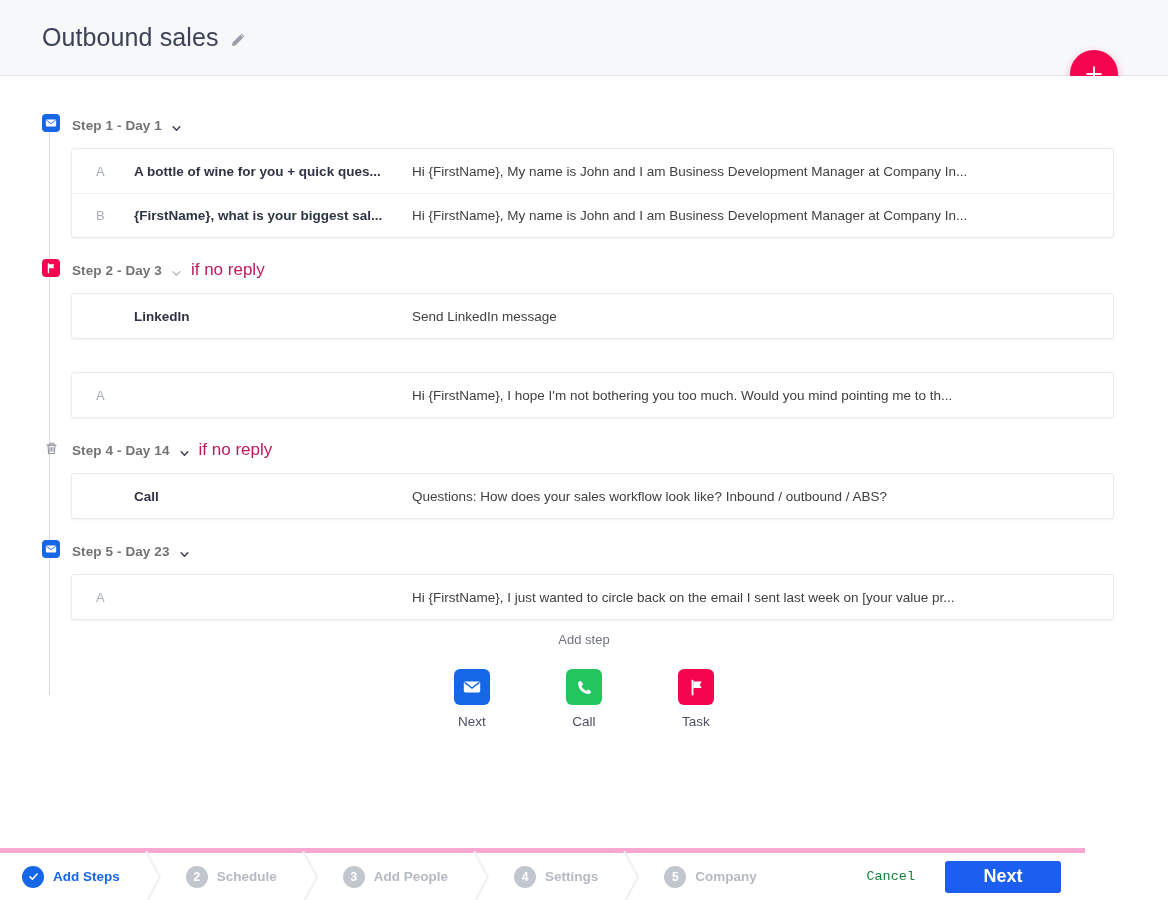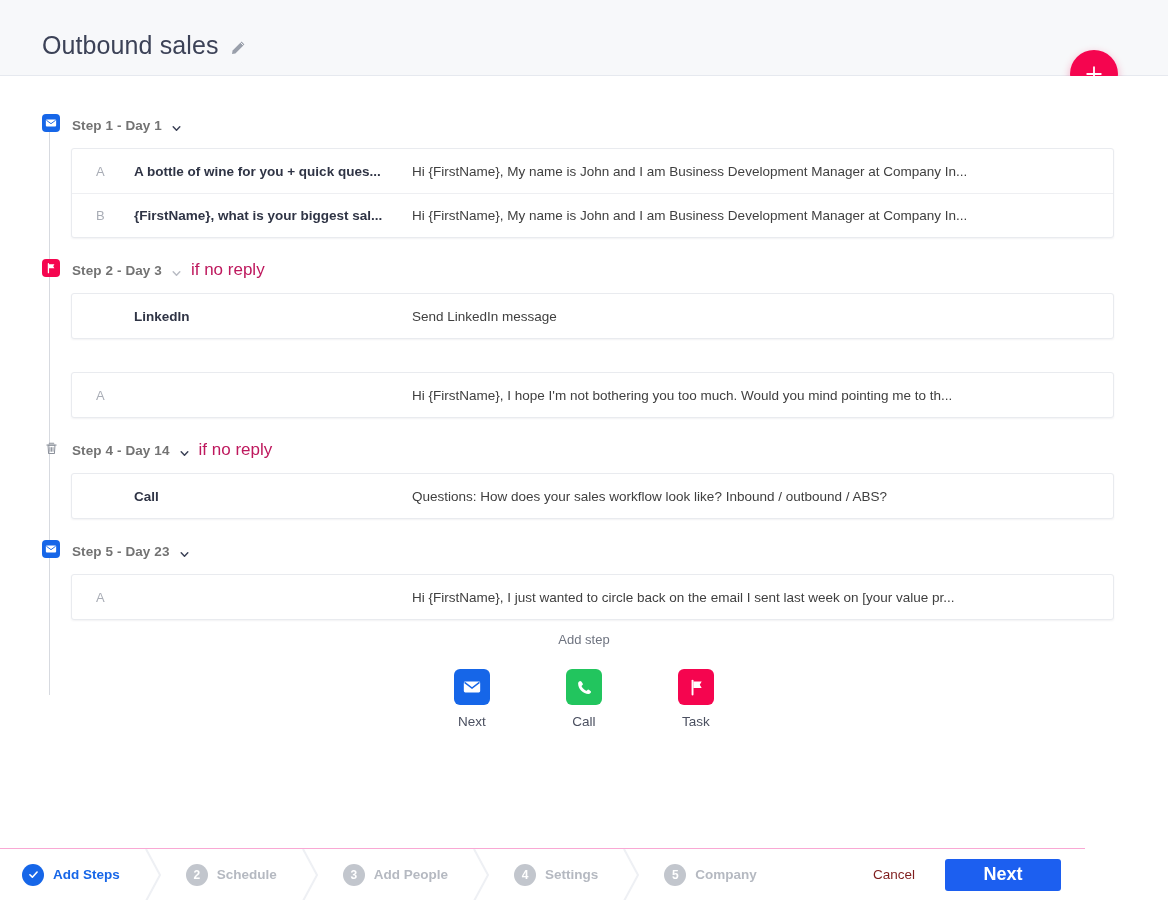--- a/index.html
+++ b/index.html
@@ -19,21 +19,21 @@
 
   
   .header {
     position: absolute; top: 0; left: 0;
     width: 1168px; height: 76px;
     background: #f7f8fa;
     border-bottom: 1px solid #e6e9ef;
   }
   .header-title-wrap {
     position: absolute; left: 42px; top: 21px;
-    display: flex; align-items: center; gap: 11px; margin-top: 8px;
+    display: flex; align-items: center; gap: 11px;
   }
   .header-title {
     font-size: 25px; color: #3c4257; font-weight: 400;
     letter-spacing: 0.1px; line-height: 32px;
   }
   .pencil-icon { width: 16px; height: 16px; display: block; margin-top: 6px; }
 
   
   .fab {
     position: absolute; left: 1070px; top: 50px;
@@ -128,21 +128,21 @@
   .tile-icon.call  { background: #22c55e; }
   .tile-icon.task  { background: #f5054f; }
   .tile-icon svg { display: block; }
   .tile-label { margin-top: 9px; font-size: 13.5px; color: #4b5060; }
 
   
   .footer {
     position: absolute; left: 0; top: 848px;
     width: 1085px; height: 52px;
     background: #ffffff;
-    border-top: 1px solid #f9a8d4;
+    border-top: 5px solid #f9a8d4;
     display: flex; align-items: center;
   }
   .steps-nav { display: flex; align-items: center; height: 52px; }
   .nav-item {
     position: relative; display: flex; align-items: center; gap: 9px;
     height: 52px; padding: 0 30px 0 22px; cursor: pointer;
   }
   .nav-item:first-child { padding-left: 22px; }
   .nav-sep {
     width: 14px; height: 52px; flex: none; position: relative;
@@ -159,22 +159,22 @@
   .nav-bullet.done svg { display: block; }
   .nav-text { font-size: 13.5px; color: #b5b9c1; font-weight: 700; white-space: nowrap; }
   .nav-item.active .nav-text { color: #1666e8; }
 
   .footer-actions {
     margin-left: auto; display: flex; align-items: center;
     gap: 26px; padding-right: 24px;
   }
   .cancel-btn {
     background: none; border: none; cursor: pointer;
-    font-size: 13.5px; color: #7f1d1d;
-    font-family: Liberation Sans, sans-serif; padding: 6px 4px;
+    font-size: 13.5px; color: #15803d;
+    font-family: Liberation Mono, monospace; padding: 6px 4px;
   }
   .next-btn {
     width: 116px; height: 32px; border: none; border-radius: 3px;
     background: #1c5ff0; color: #ffffff;
     font-size: 18px; font-weight: 700; cursor: pointer;
     font-family: inherit;
   }
 </style>
 </head>
 <body>

